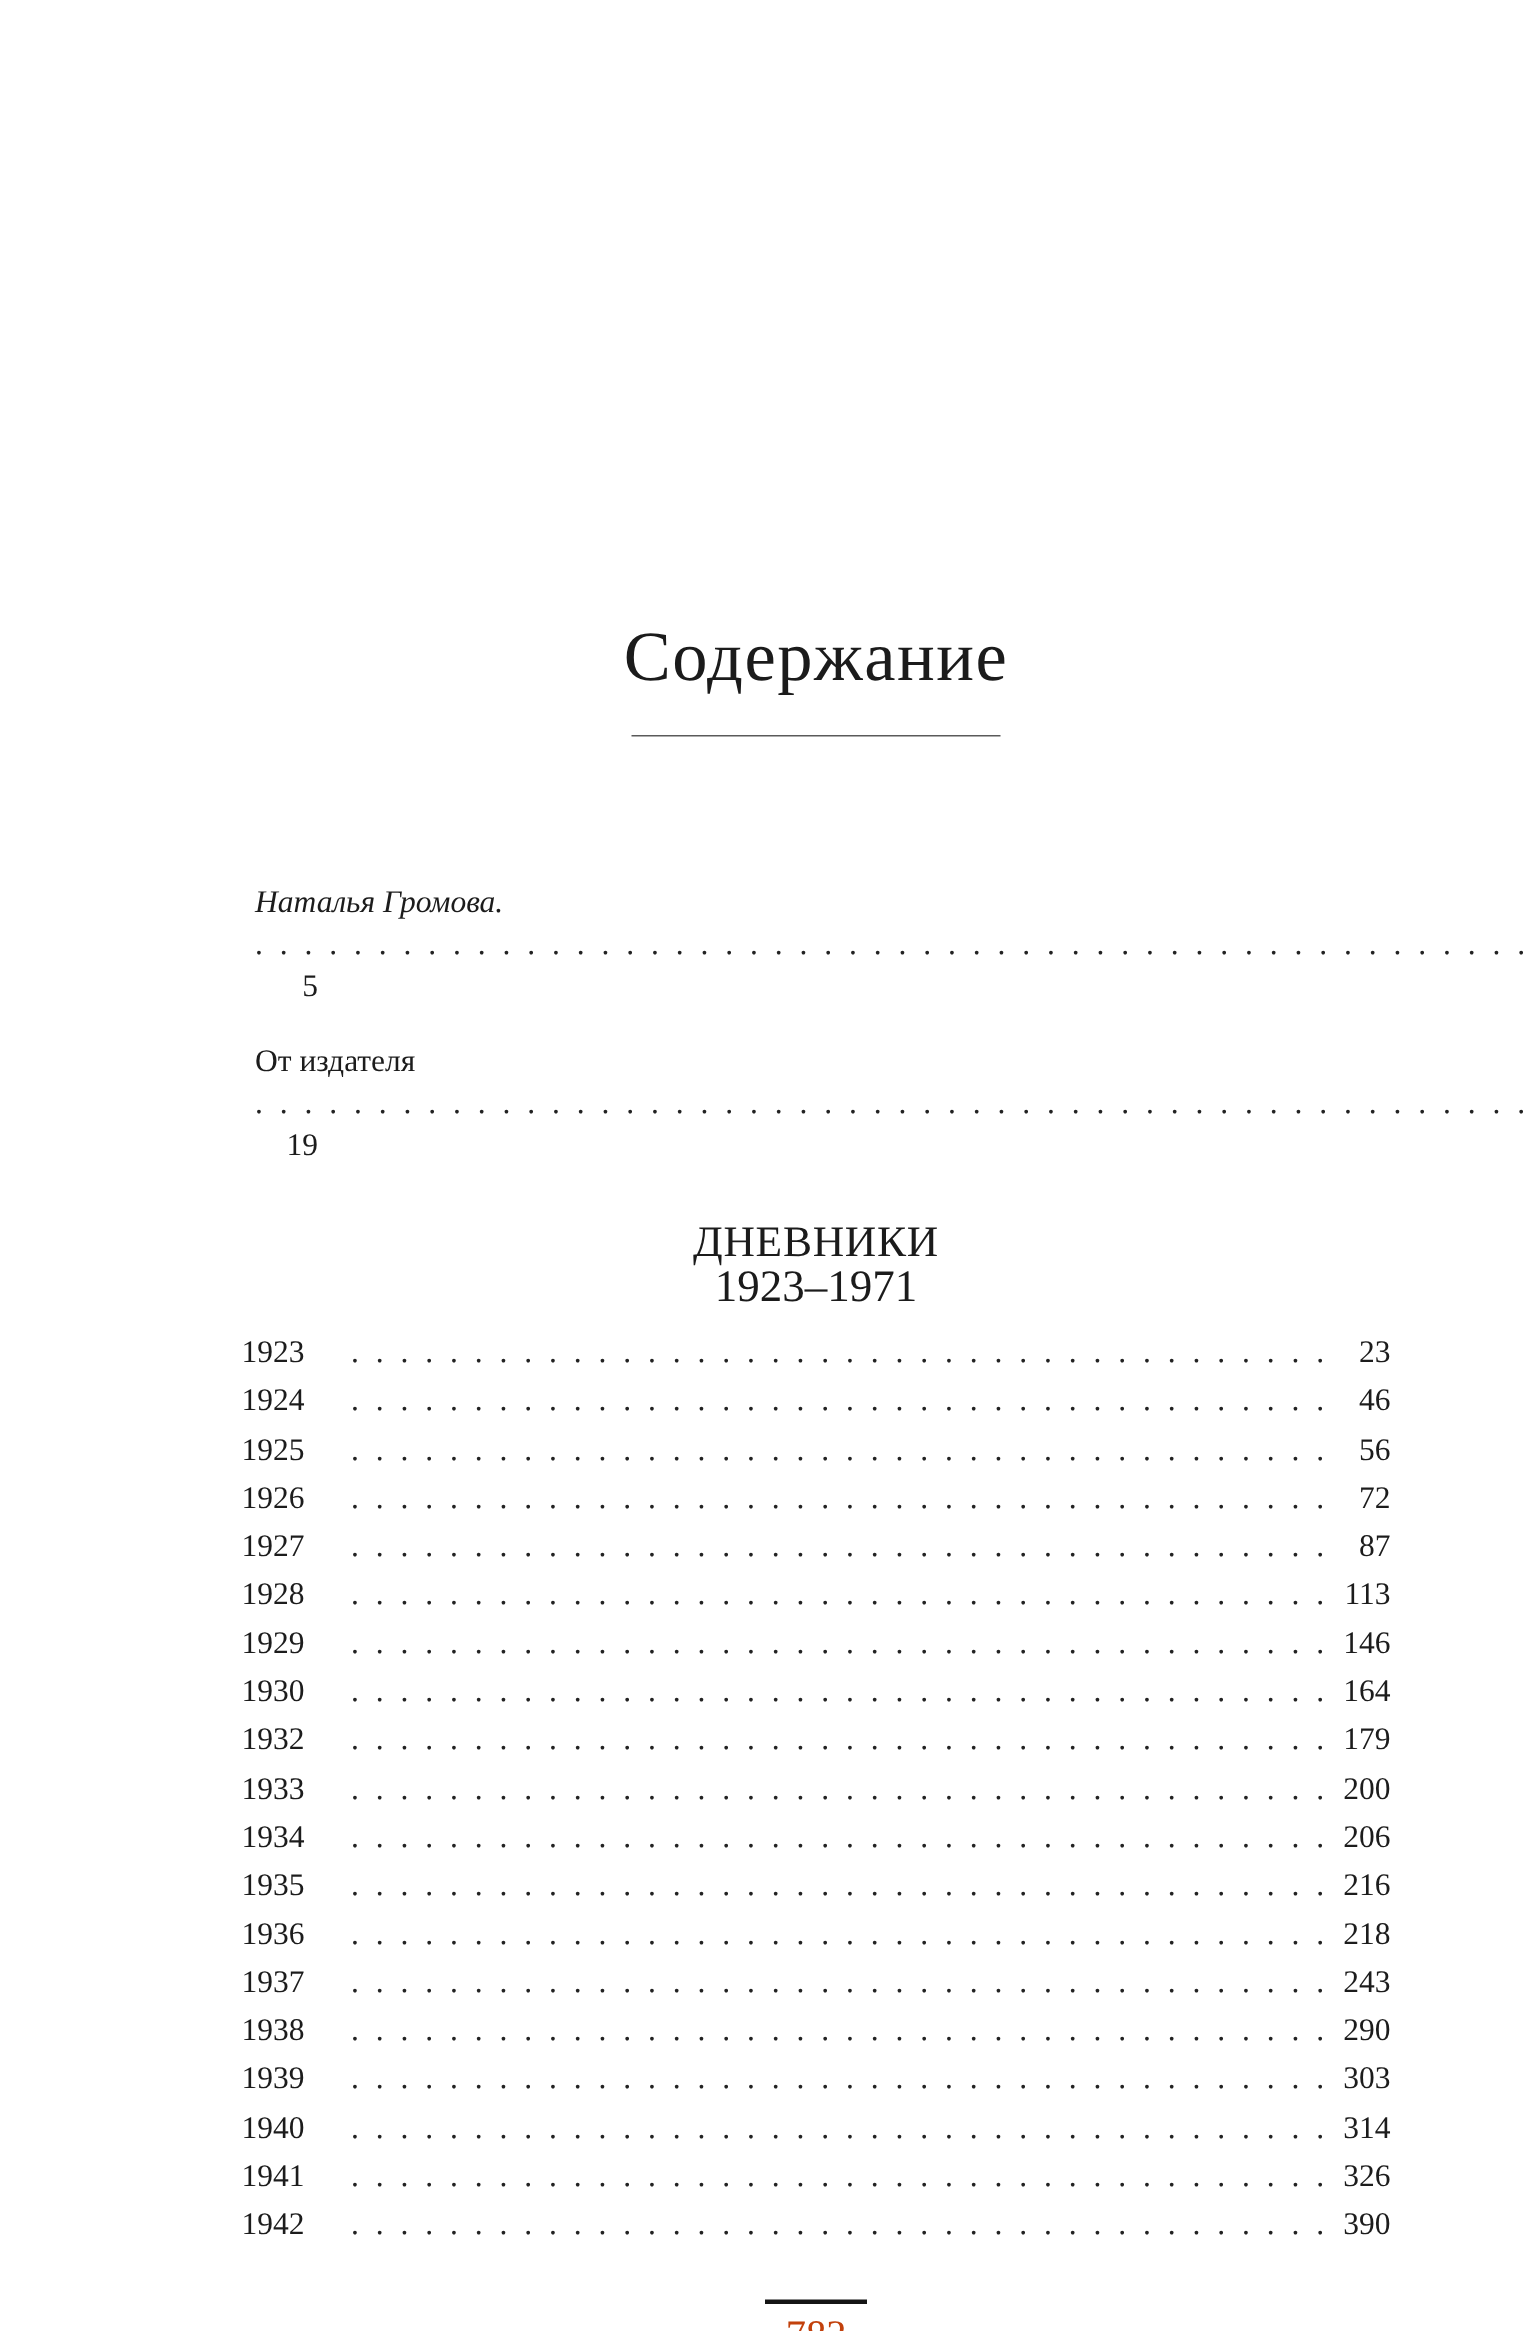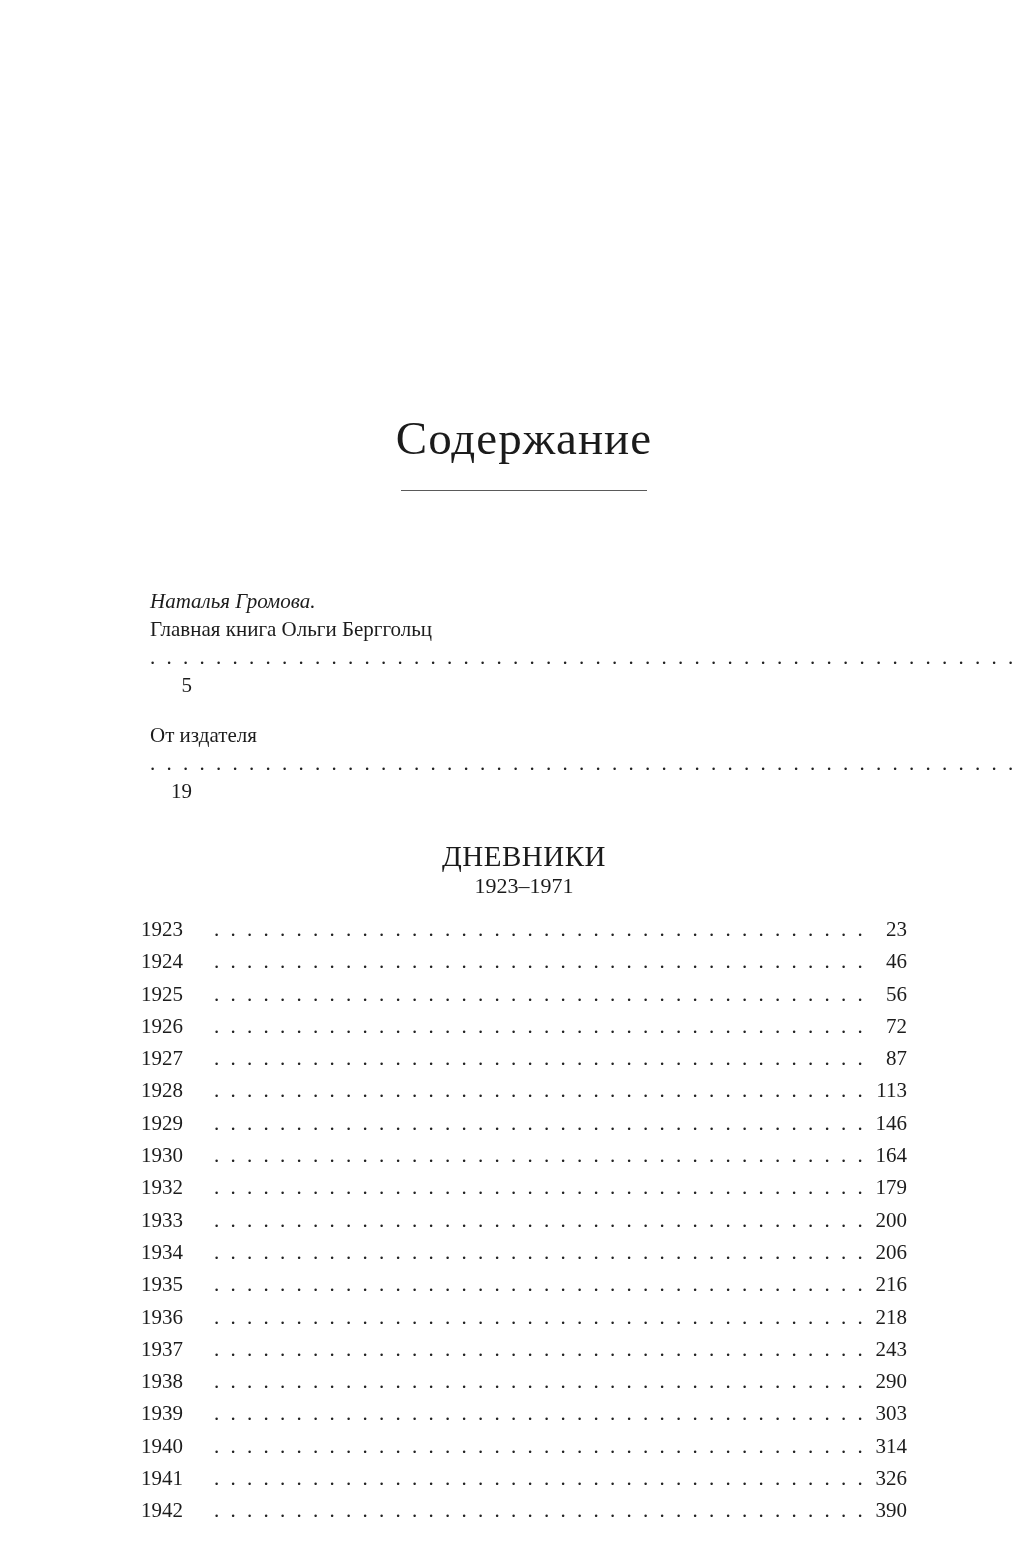--- a/index.html
+++ b/index.html
@@ -10,21 +10,21 @@
   body {
     width: 1024px;
     height: 1554px;
     position: relative;
     font-family: "Liberation Serif", "DejaVu Serif", serif;
     color: #1c1c1c;
     overflow: hidden;
   }
   .page {
     position: absolute;
-    left: 141px;
+    left: 161px;
     top: 0;
     width: 766px;
     height: 1554px;
   }
   .page-title {
     margin: 0;
     padding-top: 412px;
     font-size: 47px;
     font-weight: normal;
     line-height: 52px;
@@ -73,21 +73,21 @@
     margin-top: 36px;
     text-align: center;
   }
   .section-heading {
     font-size: 29px;
     line-height: 30px;
     letter-spacing: 0.5px;
     color: #1b1b1b;
   }
   .section-subheading {
-    font-size: 22px;
+    font-size: 30px;
     line-height: 30px;
     color: #1b1b1b;
   }
   .year-rows {
     margin-top: 12px;
     font-size: 21px;
   }
   .year-row {
     display: flex;
     align-items: flex-start;
@@ -118,21 +118,20 @@
 <body>
 
 <div class="page">
 
   <h1 class="page-title">Содержание</h1>
   <div class="title-rule"></div>
 
   <div class="front-rows" id="front-rows">
   <div class="front-row">
     <span class="italic">Наталья Громова.</span>
-        <span> Главная книга Ольги Берггольц</span>
     <span class="dots"></span>
     <span class="pg">5</span>
   </div>
 
   <div class="front-row">
     <span class="italic"></span>
         <span>От издателя</span>
     <span class="dots"></span>
     <span class="pg">19</span>
   </div>

